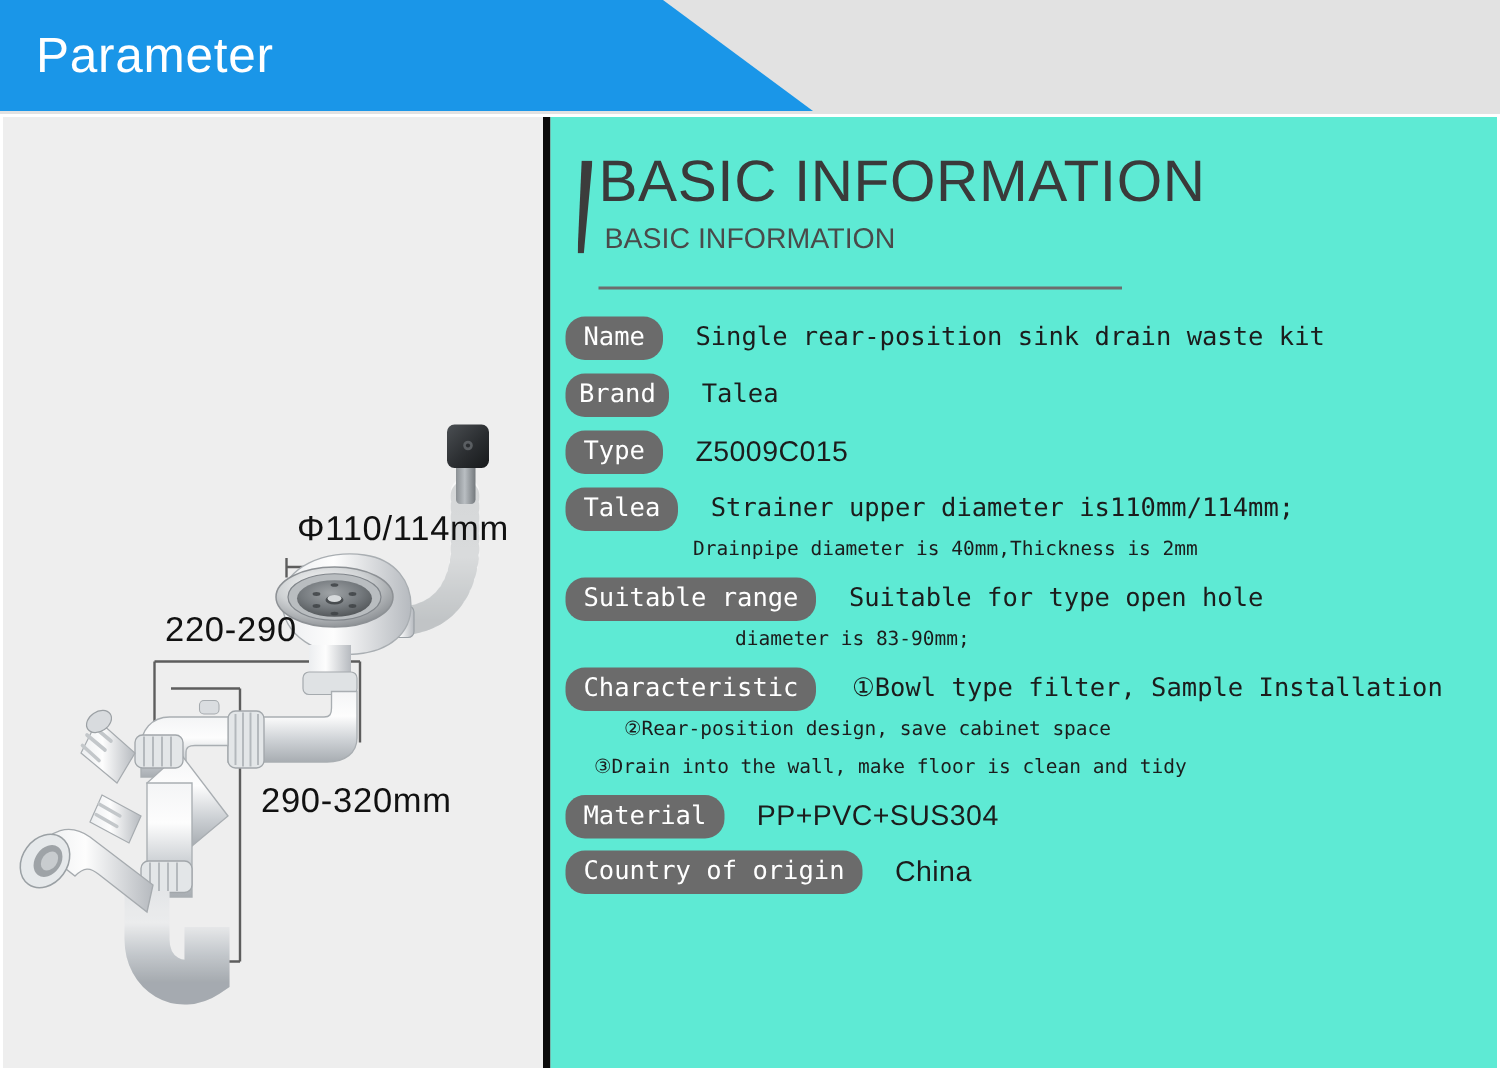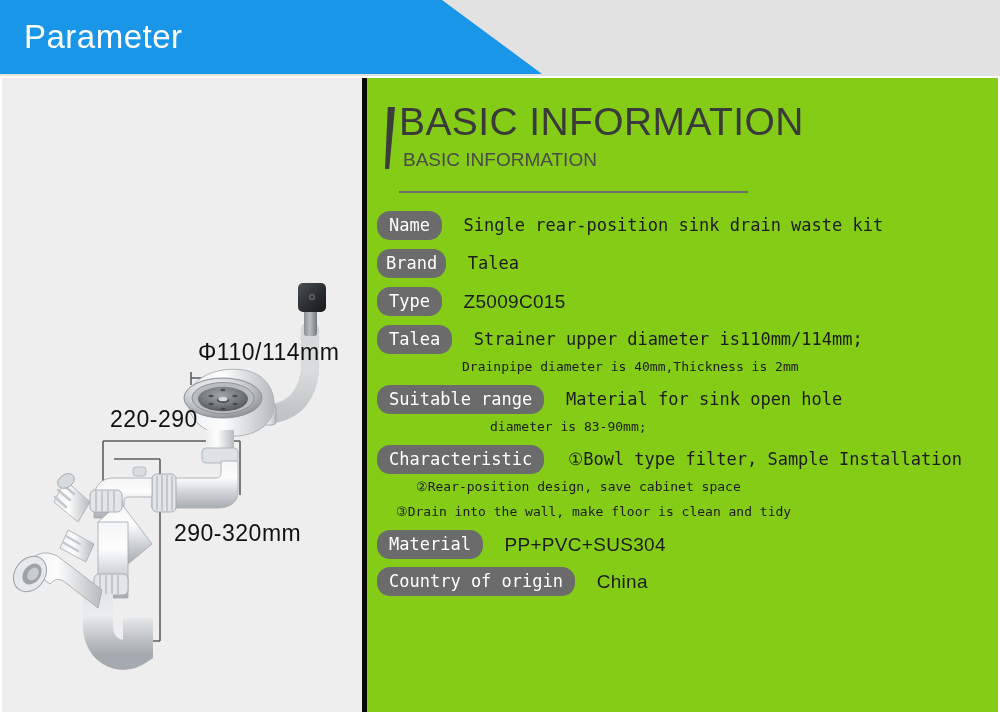--- a/index.html
+++ b/index.html
@@ -10,21 +10,21 @@
   #banner-wrap{position:absolute;left:0;top:0;width:1000px;height:76px;background:#e2e2e2;}
   #banner-blue{position:absolute;left:0;top:0;width:1000px;height:74px;
        background:#1a96e8;
        clip-path:polygon(0 0, 44.2% 0, 54.2% 100%, 0 100%);}
   #banner-title{position:absolute;left:24px;top:17px;font-size:33px;line-height:40px;
        color:#ffffff;letter-spacing:.5px;font-weight:400;}
 
   
   #left-panel{position:absolute;left:2px;top:78px;width:360px;height:634px;background:#eeeeee;}
   #divider{position:absolute;left:362px;top:78px;width:5px;height:634px;background:#0a0a0a;}
-  #right-panel{position:absolute;left:367px;top:78px;width:631px;height:634px;background:#84cc16;}
+  #right-panel{position:absolute;left:367px;top:78px;width:631px;height:634px;background:#5eead4;}
 
   
   #heading{position:absolute;left:18px;top:25px;width:600px;}
   #head-row{position:relative;height:52px;}
   #accent{position:absolute;left:0;top:4px;width:10px;height:62px;
        background:#3c3c3c;
        clip-path:polygon(100% 0, 28% 0, 0 100%, 42% 100%);}
   #head-main{position:absolute;left:14px;top:-4px;font-size:39px;line-height:46px;
        color:#3a3a3a;letter-spacing:.4px;}
   #head-sub{position:absolute;left:18px;top:45px;font-size:19px;line-height:24px;color:#4a4a4a;}
@@ -265,21 +265,21 @@
     </div>
 
     <div class="row" id="row-size">
       <span class="pill">Talea</span>
       <span class="val">Strainer upper diameter is110mm/114mm;</span>
       <span class="cont" id="size-line2">Drainpipe diameter is 40mm,Thickness is 2mm</span>
     </div>
 
     <div class="row" id="row-range">
       <span class="pill">Suitable range</span>
-      <span class="val">Material for sink open hole</span>
+      <span class="val">Suitable for type open hole</span>
       <span class="cont" id="range-line2">diameter is 83-90mm;</span>
     </div>
 
     <div class="row" id="row-char">
       <span class="pill">Characteristic</span>
       <span class="val" id="char-line1">①Bowl type filter, Sample Installation</span>
       <span class="cont" id="char-line2">②Rear-position design, save cabinet space</span>
       <span class="cont" id="char-line3">③Drain into the wall, make floor is clean and tidy</span>
     </div>
 

